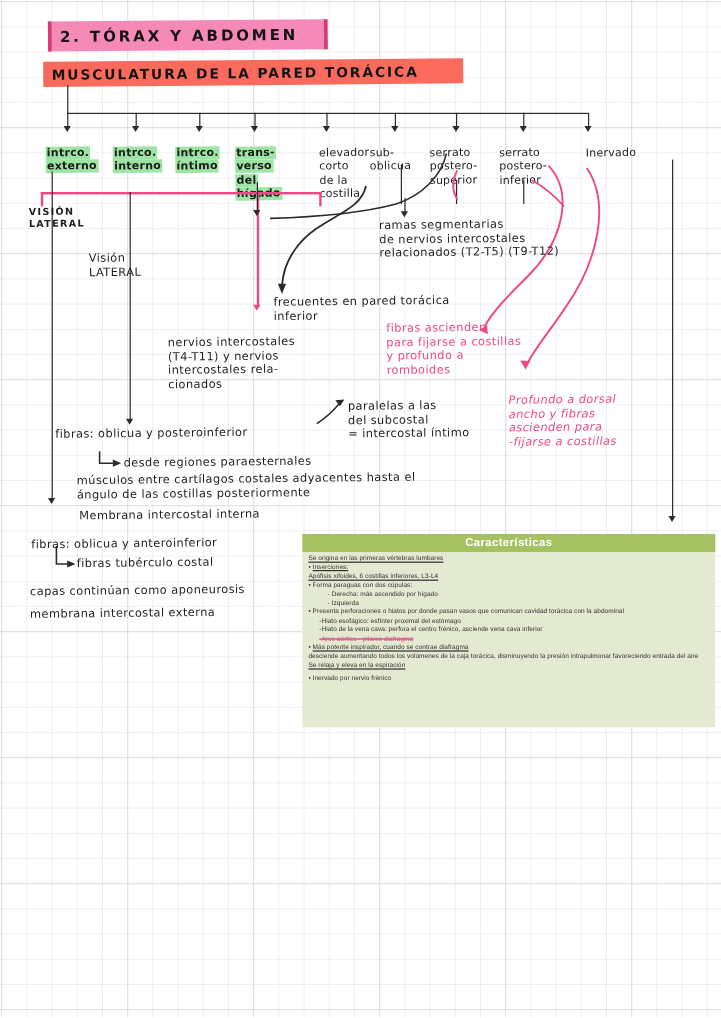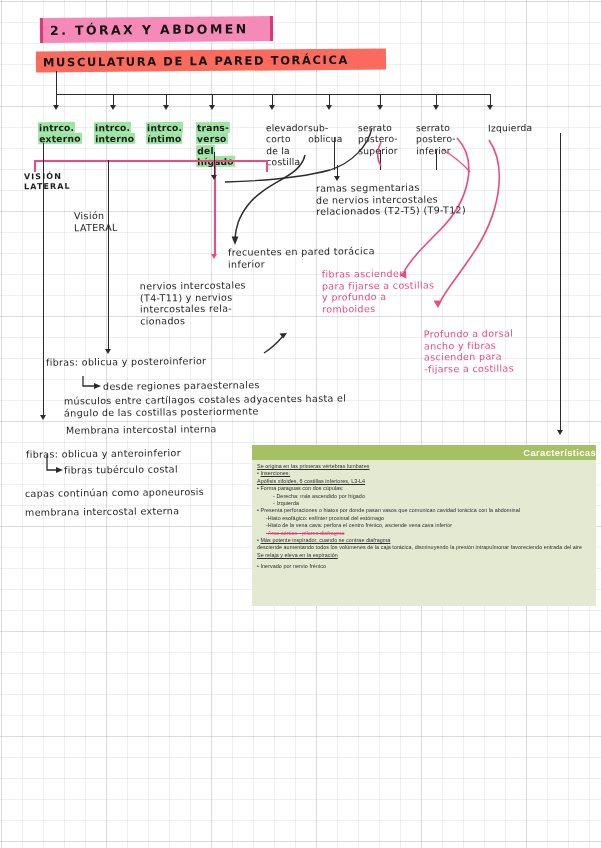--- a/index.html
+++ b/index.html
@@ -128,21 +128,21 @@
     width: 344px; height: 161px;
     background: #e4ead2;
     box-sizing: border-box;
   }
   #caracteristicas-header {
     height: 15px;
     background: #a5c162;
     color: #ffffff;
     font-size: 9.5px;
     font-weight: bold;
-    text-align: right;
+    text-align: center;
     line-height: 15px;
     letter-spacing: 0.3px;
   }
   #caracteristicas-body {
     padding: 3px 5px 0 5px;
     font-size: 5.4px;
     line-height: 7.4px;
     color: #2f2f2f;
     letter-spacing: 0.05px;
   }
@@ -237,21 +237,21 @@
 superior</span>
   </div>
 
   <div class="node" style="left:416px; top:110px; width:52px;">
     <span>serrato
 postero-
 inferior</span>
   </div>
 
   <div class="node big" style="left:488px; top:110px; width:70px;">
-    <span>Izquierda</span>
+    <span>Inervado</span>
   </div>
 
   <div class="ink-pink vline-pink" style="left:34px;  top:160px; height:12px;"></div>
   <div class="ink-pink hline-pink" style="left:34px;  top:160px; width:233px;"></div>
   <div class="ink-pink vline-pink" style="left:266px; top:160px; height:12px;"></div>
 
   <div class="ink-pink vline-pink" style="left:214px; top:160px; height:96px;"></div>
   <div class="arrowhead pink" style="left:210.8px; top:254px;"></div>
 
   <div class="ink vline" style="left:43px;  top:143px; height:275px;"></div>
@@ -312,20 +312,23 @@
 relacionados (T2-T5) (T9-T12)</div>
 
   <div class="hw" style="left:228px; top:246px;">frecuentes en pared torácica
 inferior</div>
 
   <div class="hw" style="left:140px; top:280px;">nervios intercostales
 (T4-T11) y nervios
 intercostales rela-
         cionados</div>
 
+  <div class="hw" style="left:290px; top:333px;">paralelas a las
+del subcostal
+= intercostal íntimo</div>
 
   <div class="hw" style="left:46px; top:356px;">fibras: oblicua y posteroinferior</div>
 
   <div class="hw" style="left:103px; top:380px;">desde regiones paraesternales</div>
 
   <div class="hw" style="left:64px; top:394px;">músculos entre cartílagos costales adyacentes hasta el
 ángulo de las costillas posteriormente</div>
 
   <div class="hw" style="left:66px; top:424px;">Membrana intercostal interna</div>
 
@@ -335,21 +338,21 @@
 
   <div class="hw" style="left:25px; top:487px;">capas continúan como aponeurosis</div>
 
   <div class="hw" style="left:25px; top:506px;">membrana intercostal externa</div>
 
   <div class="hw pink" style="left:322px; top:268px;">fibras ascienden
 para fijarse a costillas
 y profundo a
         romboides</div>
 
-  <div class="hw pink" style="left:424px; top:328px;">Profundo a dorsal
+  <div class="hw pink" style="left:424px; top:328px;font-style:italic;">Profundo a dorsal
 ancho y fibras
 ascienden para
 -fijarse a costillas</div>
 
   <div id="caracteristicas-card">
     <div id="caracteristicas-header">Características</div>
     <div id="caracteristicas-body">
       <div class="u">Se origina en las primeras vértebras lumbares</div>
       <div>• <span class="u">Inserciones:</span></div>
       <div class="u">Apófisis xifoides, 6 costillas inferiores, L3-L4</div>

